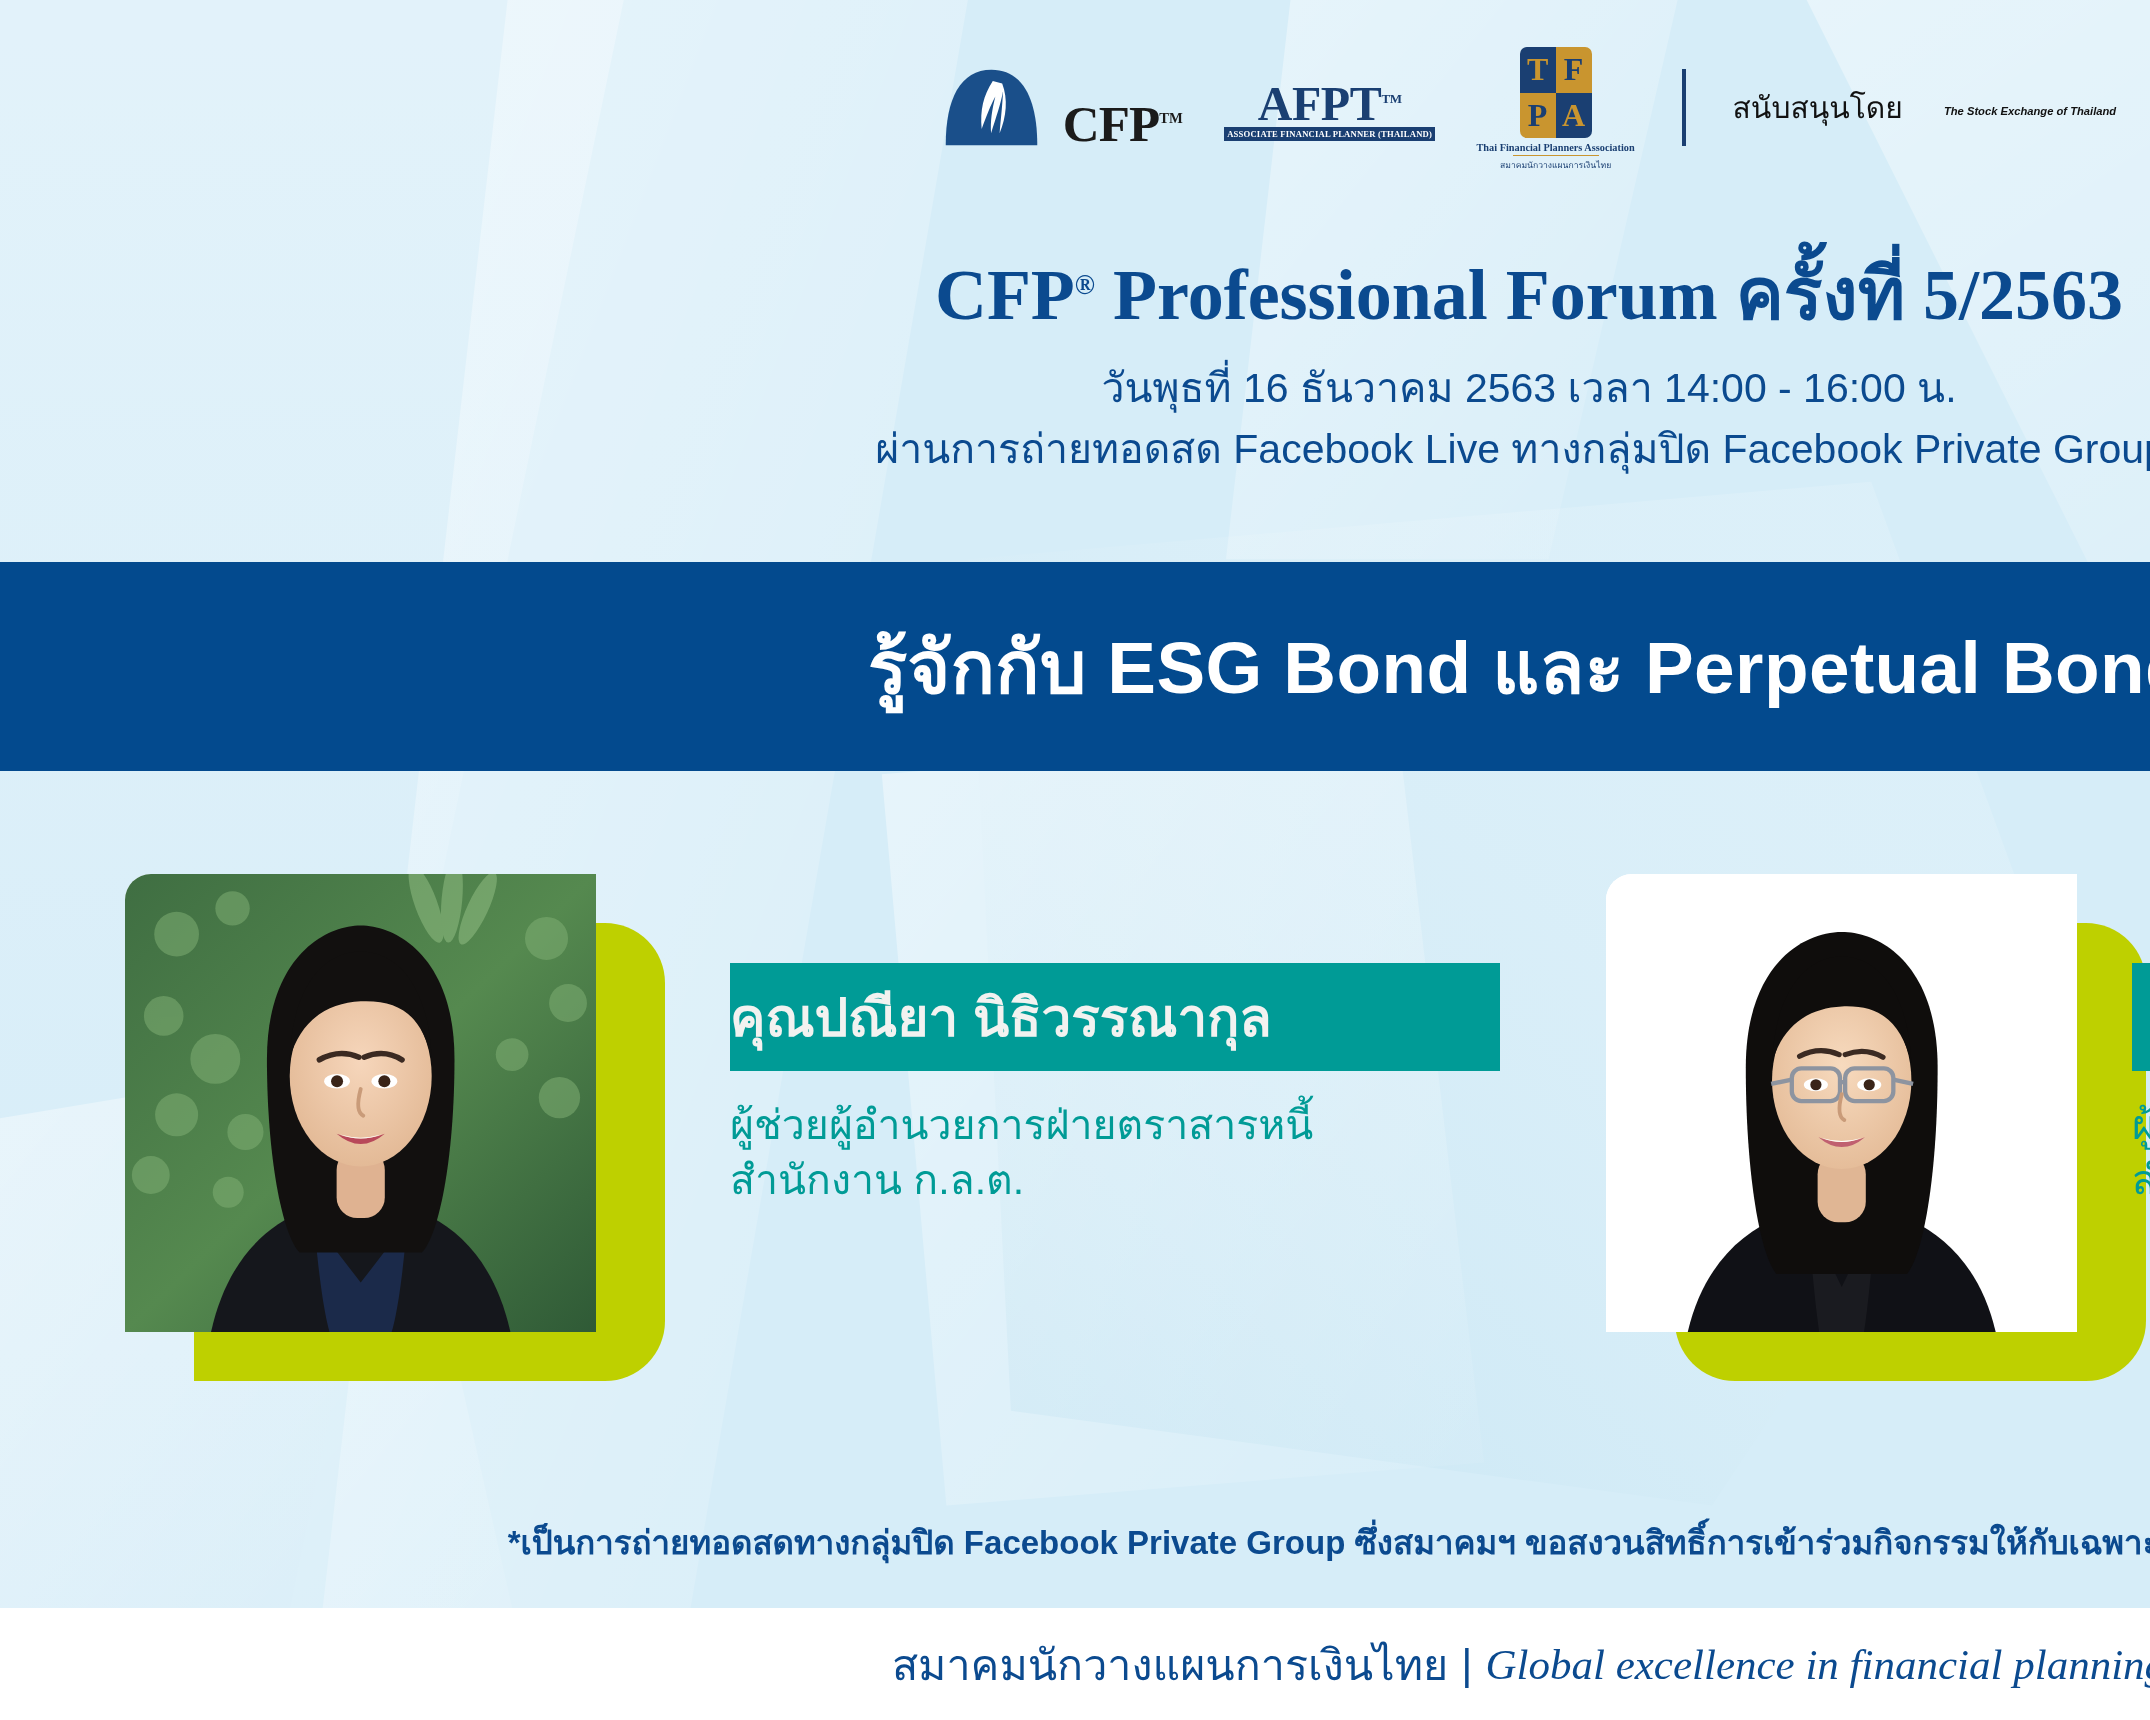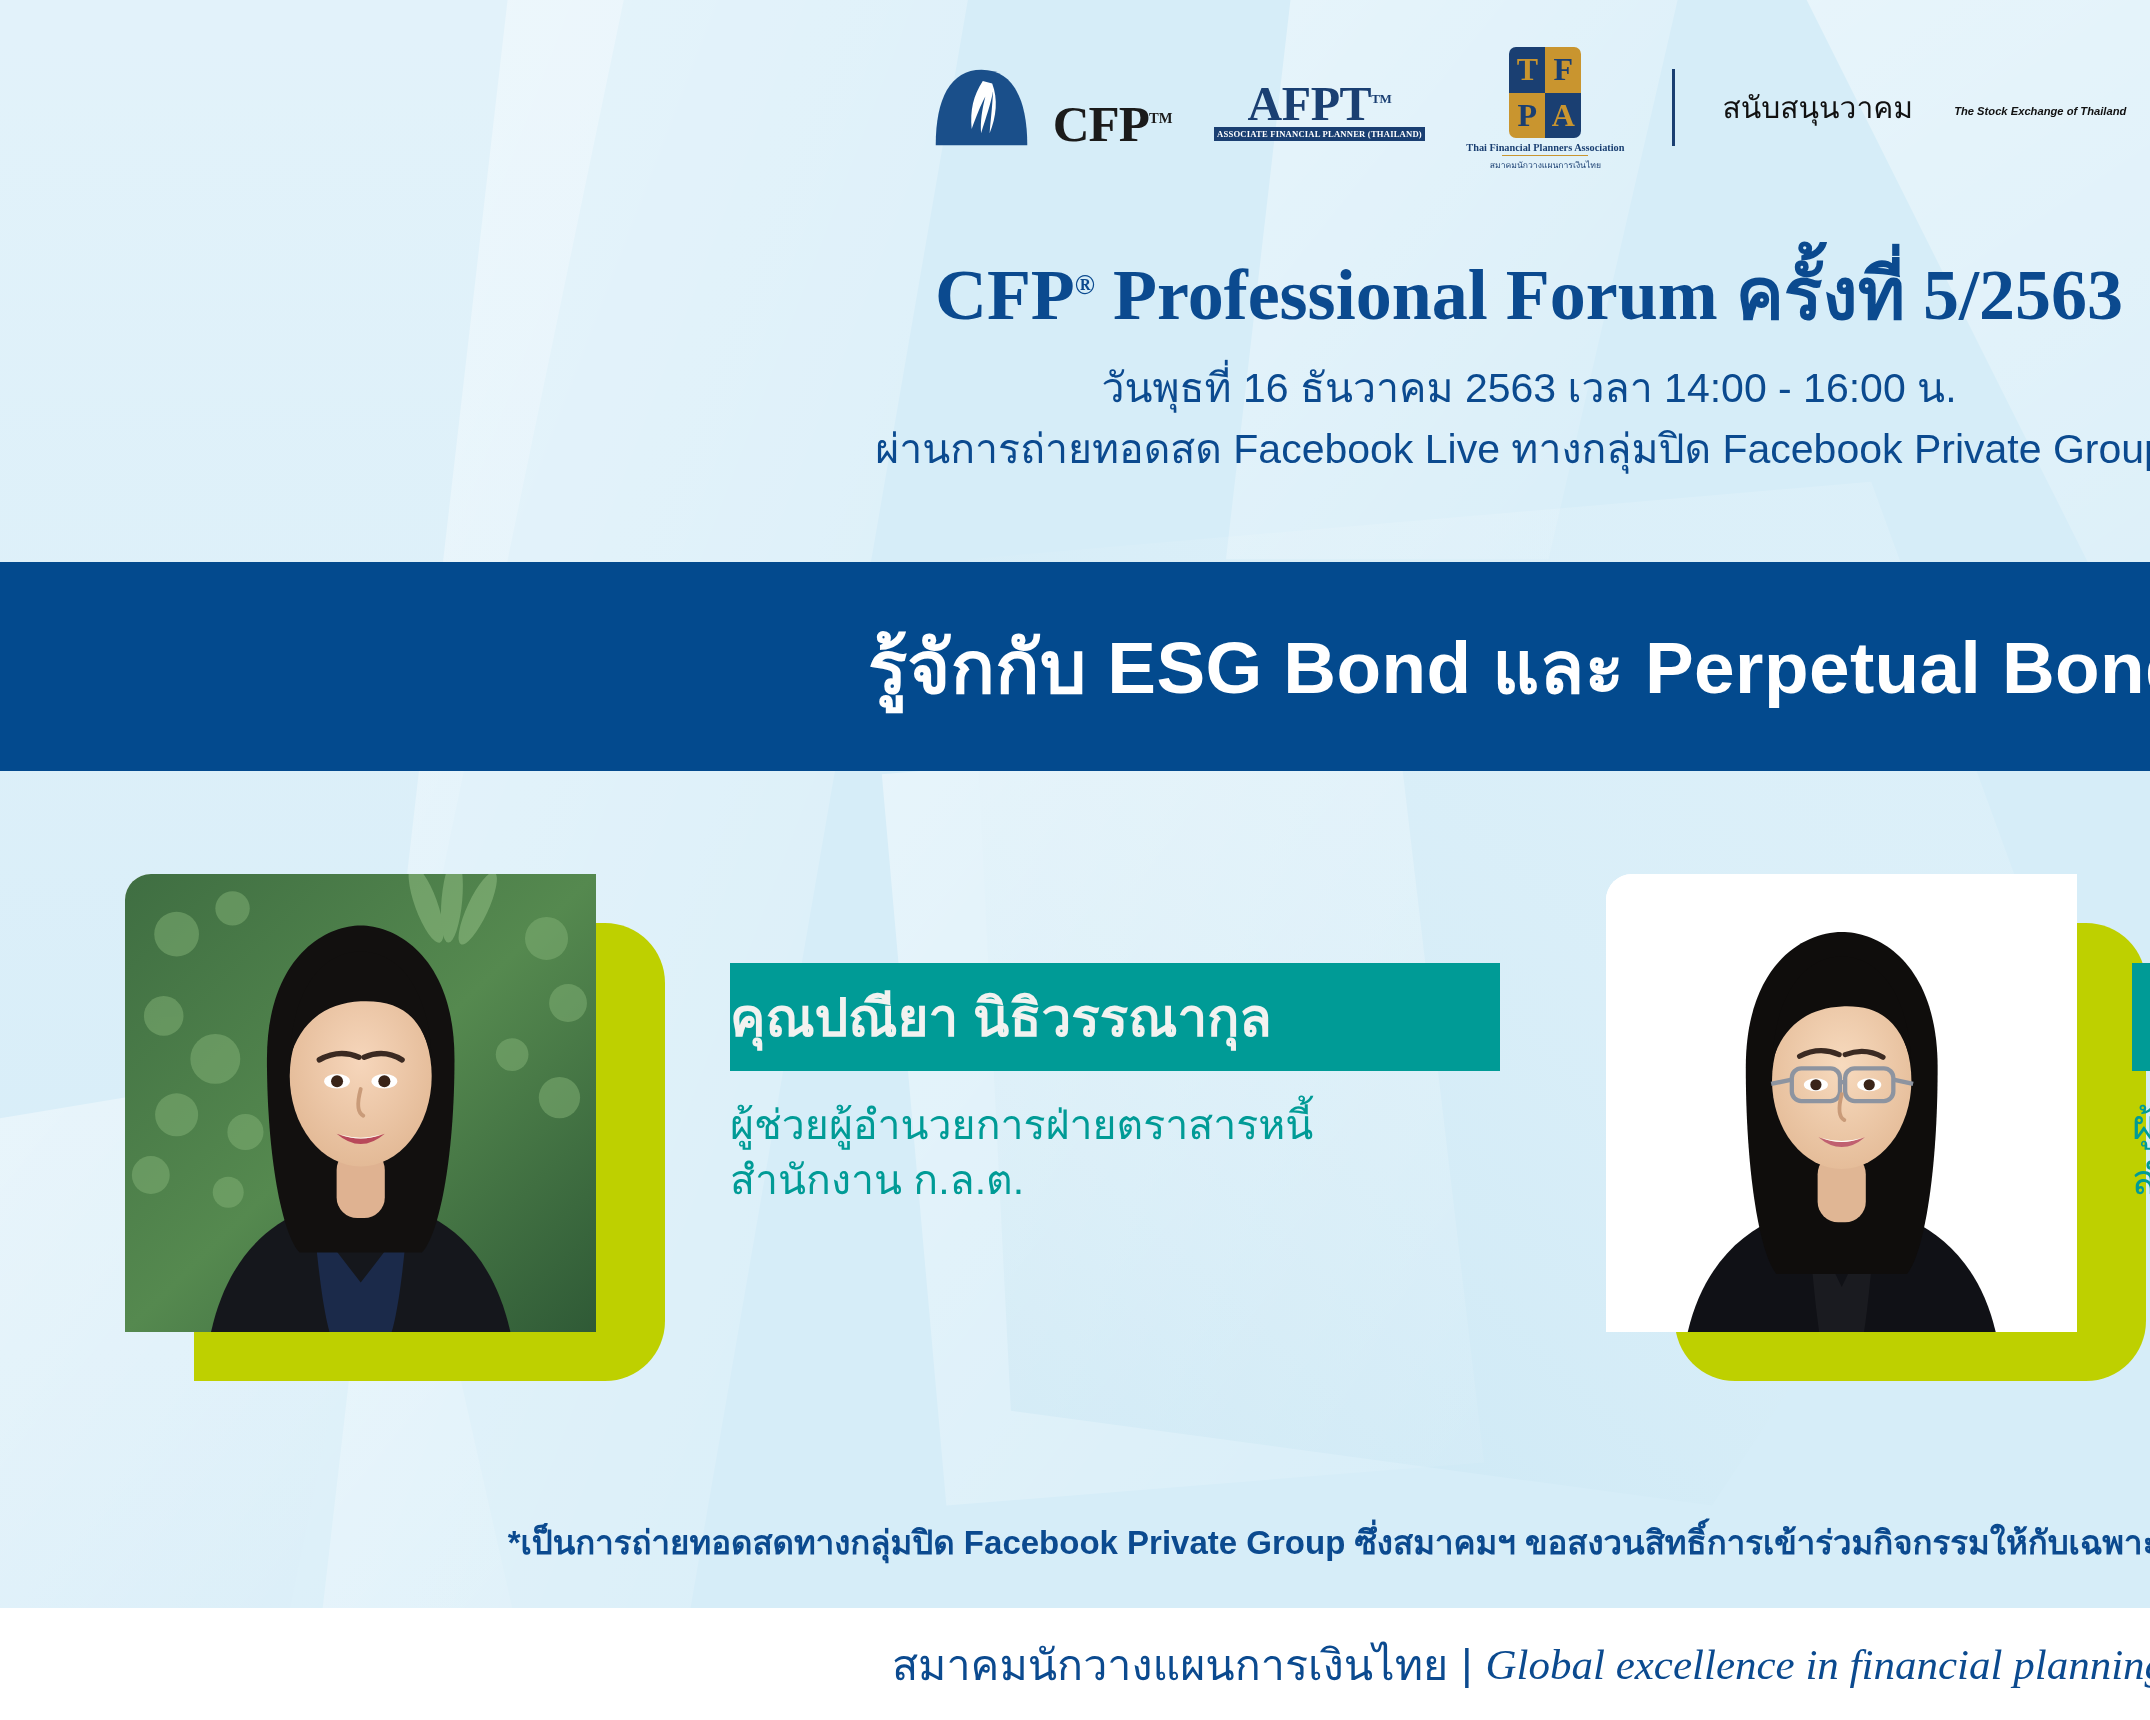--- a/index.html
+++ b/index.html
@@ -222,21 +222,21 @@
         <span class="tfpa-cell tf-p">P</span>
         <span class="tfpa-cell tf-a">A</span>
       </span>
       <span class="tfpa-en">Thai Financial Planners Association</span>
       <span class="tfpa-rule"></span>
       <span class="tfpa-th">สมาคมนักวางแผนการเงินไทย</span>
     </div>
 
     <span class="sponsor-divider"></span>
 
-    <span class="sponsor-text">สนับสนุนวาคม</span>
+    <span class="sponsor-text">สนับสนุนโดย</span>
 
     <div class="logo-block set-logo">
       <span class="set-tag">The Stock Exchange of Thailand</span>
     </div>
 
   </div>
 
   <div class="title-main">
     <span>CFP</span><sup>®</sup><span> Professional Forum ครั้งที่ 5/2563</span>
   </div>

